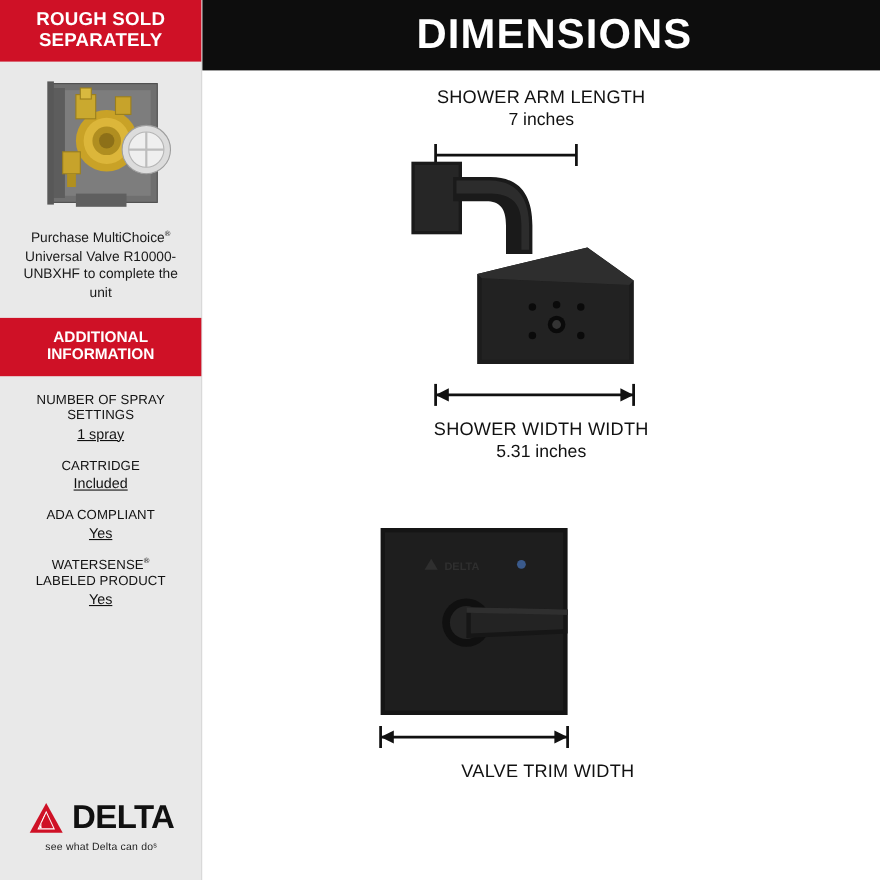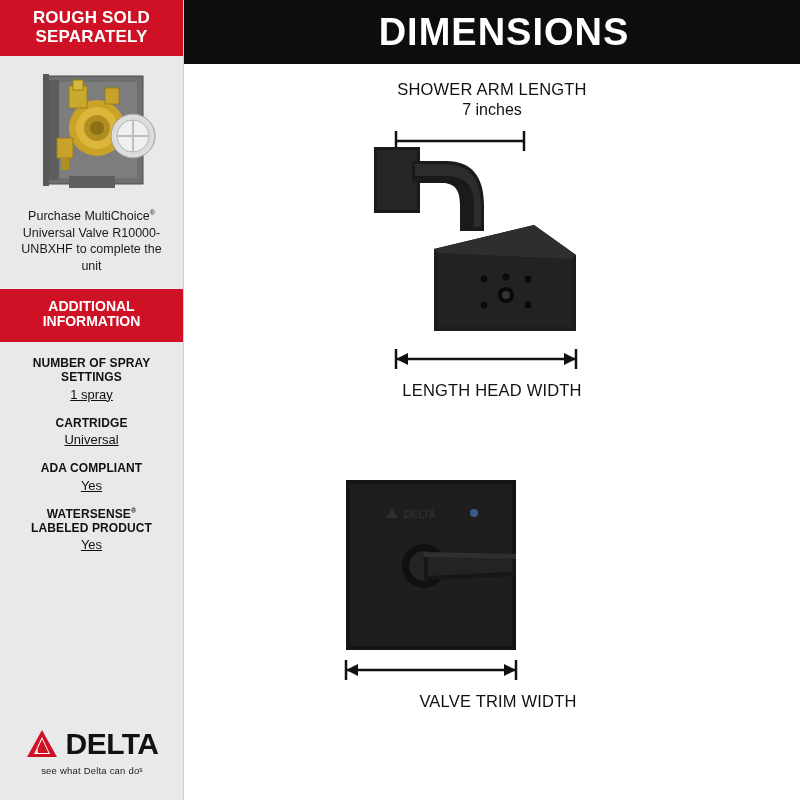--- a/index.html
+++ b/index.html
@@ -43,21 +43,21 @@
     background:#cf1126; color:#ffffff;
     text-align:center;
     padding:10px 6px 12px 6px;
     font-weight:bold;
     font-size:14px;
     line-height:1.12;
   }
   .spec-list { padding:14px 10px 0 10px; }
   .spec { text-align:center; margin-bottom:14px; }
   .spec-label {
-    font-weight:bold; font-size:12px; line-height:1.2;
+    font-weight:normal; font-size:12px; line-height:1.2;
     letter-spacing:0.1px;
   }
   .spec-value { font-size:13px; margin-top:2px;text-decoration:underline; }
   sup { font-size:7px; vertical-align:super; }
 
   .delta-logo {
     position:absolute; left:0; bottom:24px; width:184px;
     text-align:center;
   }
   .delta-row { display:flex; align-items:center; justify-content:center; gap:6px; }
@@ -130,21 +130,21 @@
       ADDITIONAL<br>INFORMATION
     </div>
 
     <div class="spec-list">
       <div class="spec">
         <div class="spec-label">NUMBER OF SPRAY<br>SETTINGS</div>
         <div class="spec-value">1 spray</div>
       </div>
       <div class="spec">
         <div class="spec-label">CARTRIDGE</div>
-        <div class="spec-value">Universal</div>
+        <div class="spec-value">Included</div>
       </div>
       <div class="spec">
         <div class="spec-label">ADA COMPLIANT</div>
         <div class="spec-value">Yes</div>
       </div>
       <div class="spec">
         <div class="spec-label">WATERSENSE<sup>®</sup><br>LABELED PRODUCT</div>
         <div class="spec-value">Yes</div>
       </div>
     </div>
@@ -203,21 +203,22 @@
         <circle cx="322" cy="176" r="4" fill="#333"></circle>
 
         <line x1="212" y1="240" x2="392" y2="240" stroke="#111" stroke-width="2.5"></line>
         <polygon points="212,240 224,234 224,246" fill="#111"></polygon>
         <polygon points="392,240 380,234 380,246" fill="#111"></polygon>
         <line x1="212" y1="230" x2="212" y2="250" stroke="#111" stroke-width="2.5"></line>
         <line x1="392" y1="230" x2="392" y2="250" stroke="#111" stroke-width="2.5"></line>
       </svg>
 
       <div class="dim-label" style="margin-top:-18px;">
-        <div class="dim-title">LENGTH HEAD WIDTH</div>
+        <div class="dim-title">SHOWER WIDTH WIDTH</div>
+        <div class="dim-value">5.31 inches</div>
       </div>
     </div>
 
     <div class="block-bottom">
       <svg width="616" height="230" viewBox="0 0 616 230">
 
         <rect x="150" y="10" width="170" height="170" fill="#151515"></rect>
         <rect x="154" y="14" width="162" height="162" fill="#1e1e1e"></rect>
 
         <polygon points="196,38 202,48 190,48" fill="#2f2f2f"></polygon>

